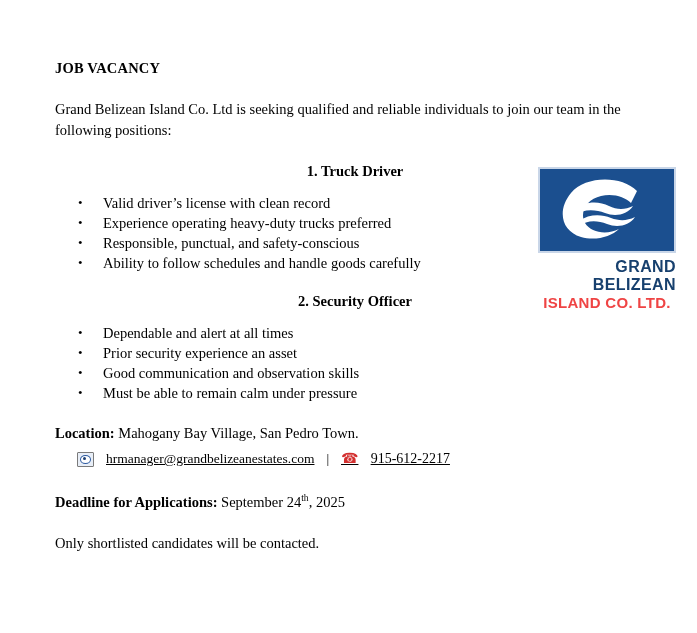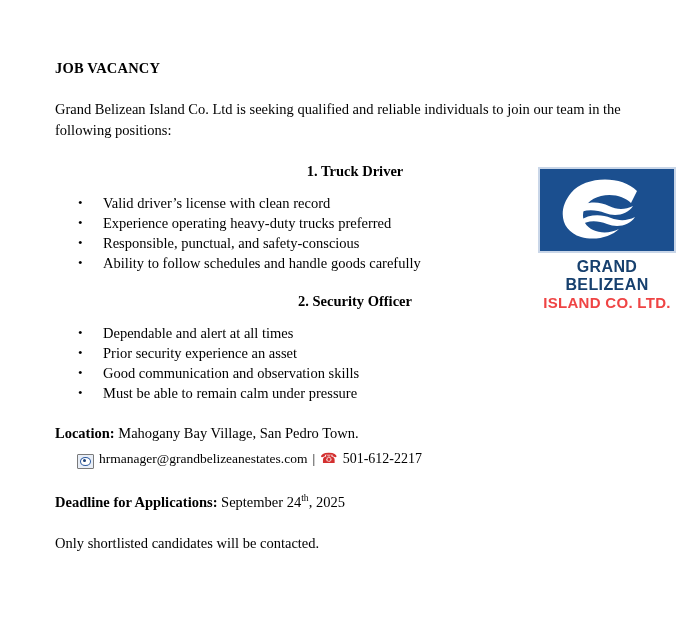--- a/index.html
+++ b/index.html
@@ -70,22 +70,23 @@
     margin: 0 0 6px 0;
   }
   .info-block .lbl {
     font-weight: bold;
   }
   .contact-line {
     font-size: 14px;
     line-height: 20px;
     margin: 2px 0 0 22px;
     display: flex;
-    align-items: flex-end;
-    gap: 5px;
+    align-items: center;
+    gap: 12px;
+    text-decoration: underline;
   }
   .email-icon {
     display: inline-block;
     width: 15px;
     height: 13px;
     border: 1px solid #7a7a7a;
     background: #e8eef7;
     position: relative;
     border-radius: 1px;
     flex: none;
@@ -158,20 +159,21 @@
     transform: translate(-50%, -50%);
   }
   .logo-name1 {
     font-family: "Liberation Sans", sans-serif;
     font-weight: bold;
     font-size: 16px;
     color: #17406e;
     letter-spacing: 0.4px;
     margin-top: 5px;
     line-height: 18px;
+    text-align: right;
   }
   .logo-name2 {
     font-family: "Liberation Sans", sans-serif;
     font-weight: bold;
     font-size: 15px;
     color: #ef4444;
     letter-spacing: 0.3px;
     line-height: 18px;
   }
 </style>
@@ -205,21 +207,21 @@
     <p class="info-block">
       <span class="lbl">Location:</span><span> Mahogany Bay Village, San Pedro Town.</span>
     </p>
 
 
     <div class="contact-line">
       <span class="email-icon"></span>
       <span class="email-text">hrmanager@grandbelizeanestates.com</span>
       <span class="email-text">|</span>
       <span class="phone-icon">☎</span>
-      <span class="phone-text">501-612-2217</span>
+      <span class="phone-text">915-612-2217</span>
     </div>
 
     <p class="deadline">
       <span class="lbl">Deadline for Applications:</span><span> September 24</span><sup>th</sup><span>, 2025</span>
     </p>
 
     <p class="closing">Only shortlisted candidates will be contacted.</p>
 
   </div>
 

